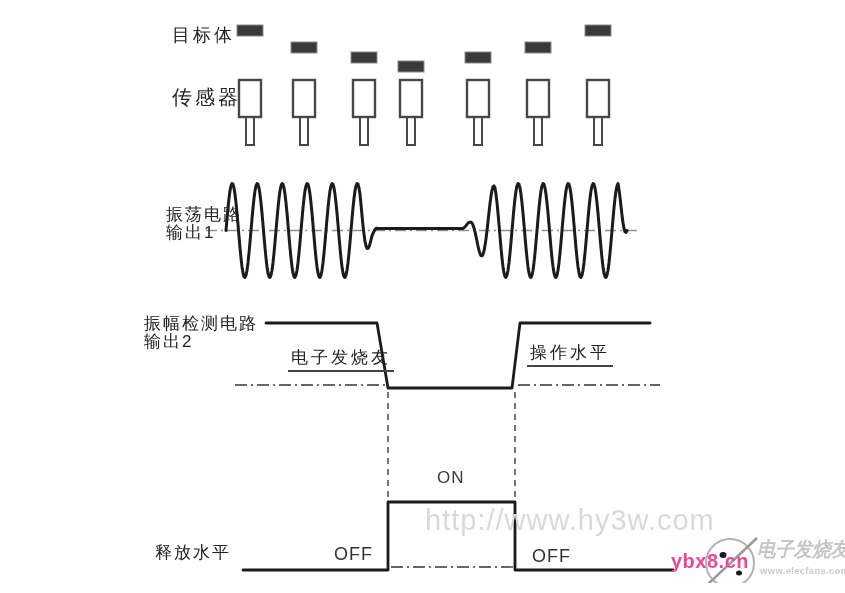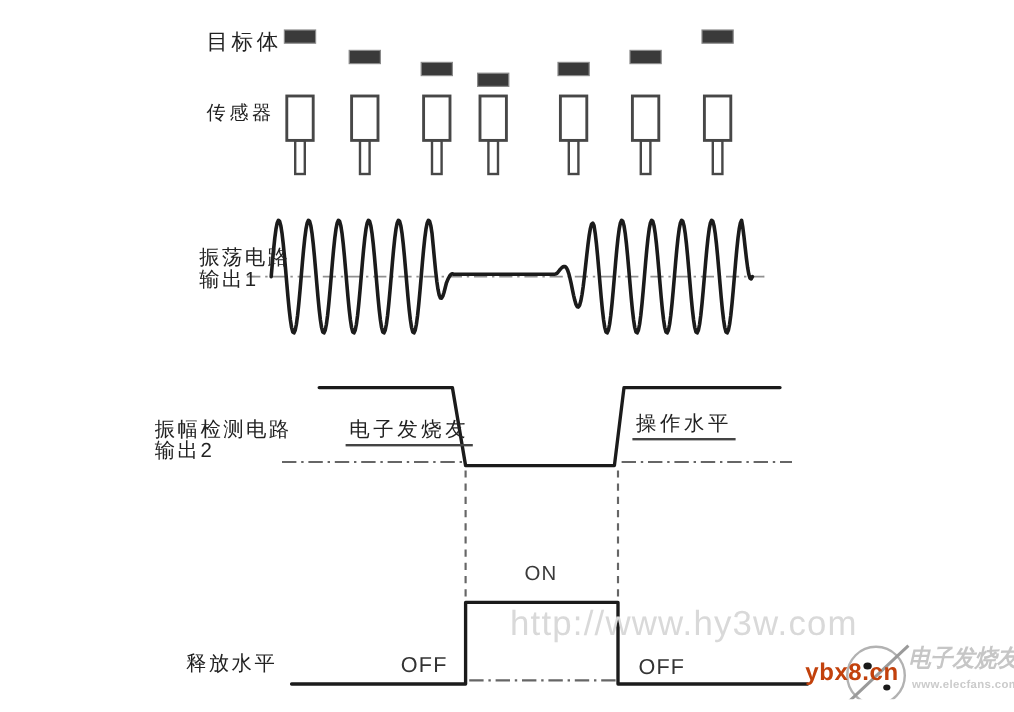--- a/index.html
+++ b/index.html
@@ -22,32 +22,32 @@
   .trace{fill:none;stroke:var(--line);stroke-width:2.8;stroke-linejoin:round;stroke-linecap:round;}
   .wave{fill:none;stroke:var(--line);stroke-width:3;stroke-linejoin:round;stroke-linecap:round;}
   .dashdot{stroke:var(--dash);stroke-width:1.8;stroke-dasharray:12 4 2 4;fill:none;}
   .dashdot-light{stroke:var(--dash-light);stroke-width:1.6;stroke-dasharray:11 4 2 4;fill:none;}
   .dashed{stroke:var(--dash);stroke-width:1.8;stroke-dasharray:6 5;fill:none;}
   .bar{fill:var(--bar-fill);stroke:#8a8a8a;stroke-width:1;}
   .sensor-body{fill:#ffffff;stroke:var(--sensor-stroke);stroke-width:2.4;}
   .sensor-stem{fill:#ffffff;stroke:var(--sensor-stroke);stroke-width:2;}
 
   #target-label{left:172px;top:26px;font-size:18px;letter-spacing:3px;}
-  #sensor-label{left:172px;top:87px;font-size:16px;letter-spacing:3px;font-family:Liberation Mono, monospace;}
+  #sensor-label{left:172px;top:87px;font-size:20px;letter-spacing:3px;}
   #osc-label{left:139px;top:206px;font-size:17px;letter-spacing:2px;margin-left:27px;}
-  #amp-label{left:129px;top:315px;font-size:17px;letter-spacing:2px;margin-top:34px;}
+  #amp-label{left:144px;top:315px;font-size:17px;letter-spacing:2px;}
   .level{font-size:17px;letter-spacing:3px;border-bottom:2px solid #444;padding:0 3px 3px 3px;}
   #operate-level{left:288px;top:349px;}
   #release-level{left:527px;top:344px;}
   #on-label{left:437px;top:469px;font-size:17px;color:#3a3a3a;letter-spacing:1px;}
   #off-left{left:334px;top:545px;font-size:18px;color:#333;letter-spacing:1px;}
   #off-right{left:532px;top:547px;font-size:18px;color:#333;letter-spacing:1px;}
   #circuit-output-label{left:155px;top:544px;font-size:17px;letter-spacing:2px;}
   #watermark-url{left:425px;top:505px;font-size:29px;color:var(--watermark-gray);letter-spacing:1px;font-weight:400;}
-  #ybx8{left:671px;top:551px;font-size:20px;font-weight:bold;color:#c2410c;letter-spacing:0.5px;z-index:3;}
+  #ybx8{left:671px;top:551px;font-size:20px;font-weight:bold;color:#ec4899;letter-spacing:0.5px;z-index:3;}
   #brand{left:757px;top:539px;font-size:20px;font-weight:bold;font-style:italic;color:var(--brand-gray);
          text-shadow:1px 1px 0 #ffffff;transform:scaleX(.92);transform-origin:left top;}
   #brand-url{left:760px;top:566px;font-size:9.5px;font-weight:bold;color:#cbcbcb;text-shadow:1px 1px 0 #ffffff;letter-spacing:0.3px;}
 </style>
 </head>
 <body>
 
 <div class="canvas">
 
   <svg width="845" height="593" viewBox="0 0 845 593">

